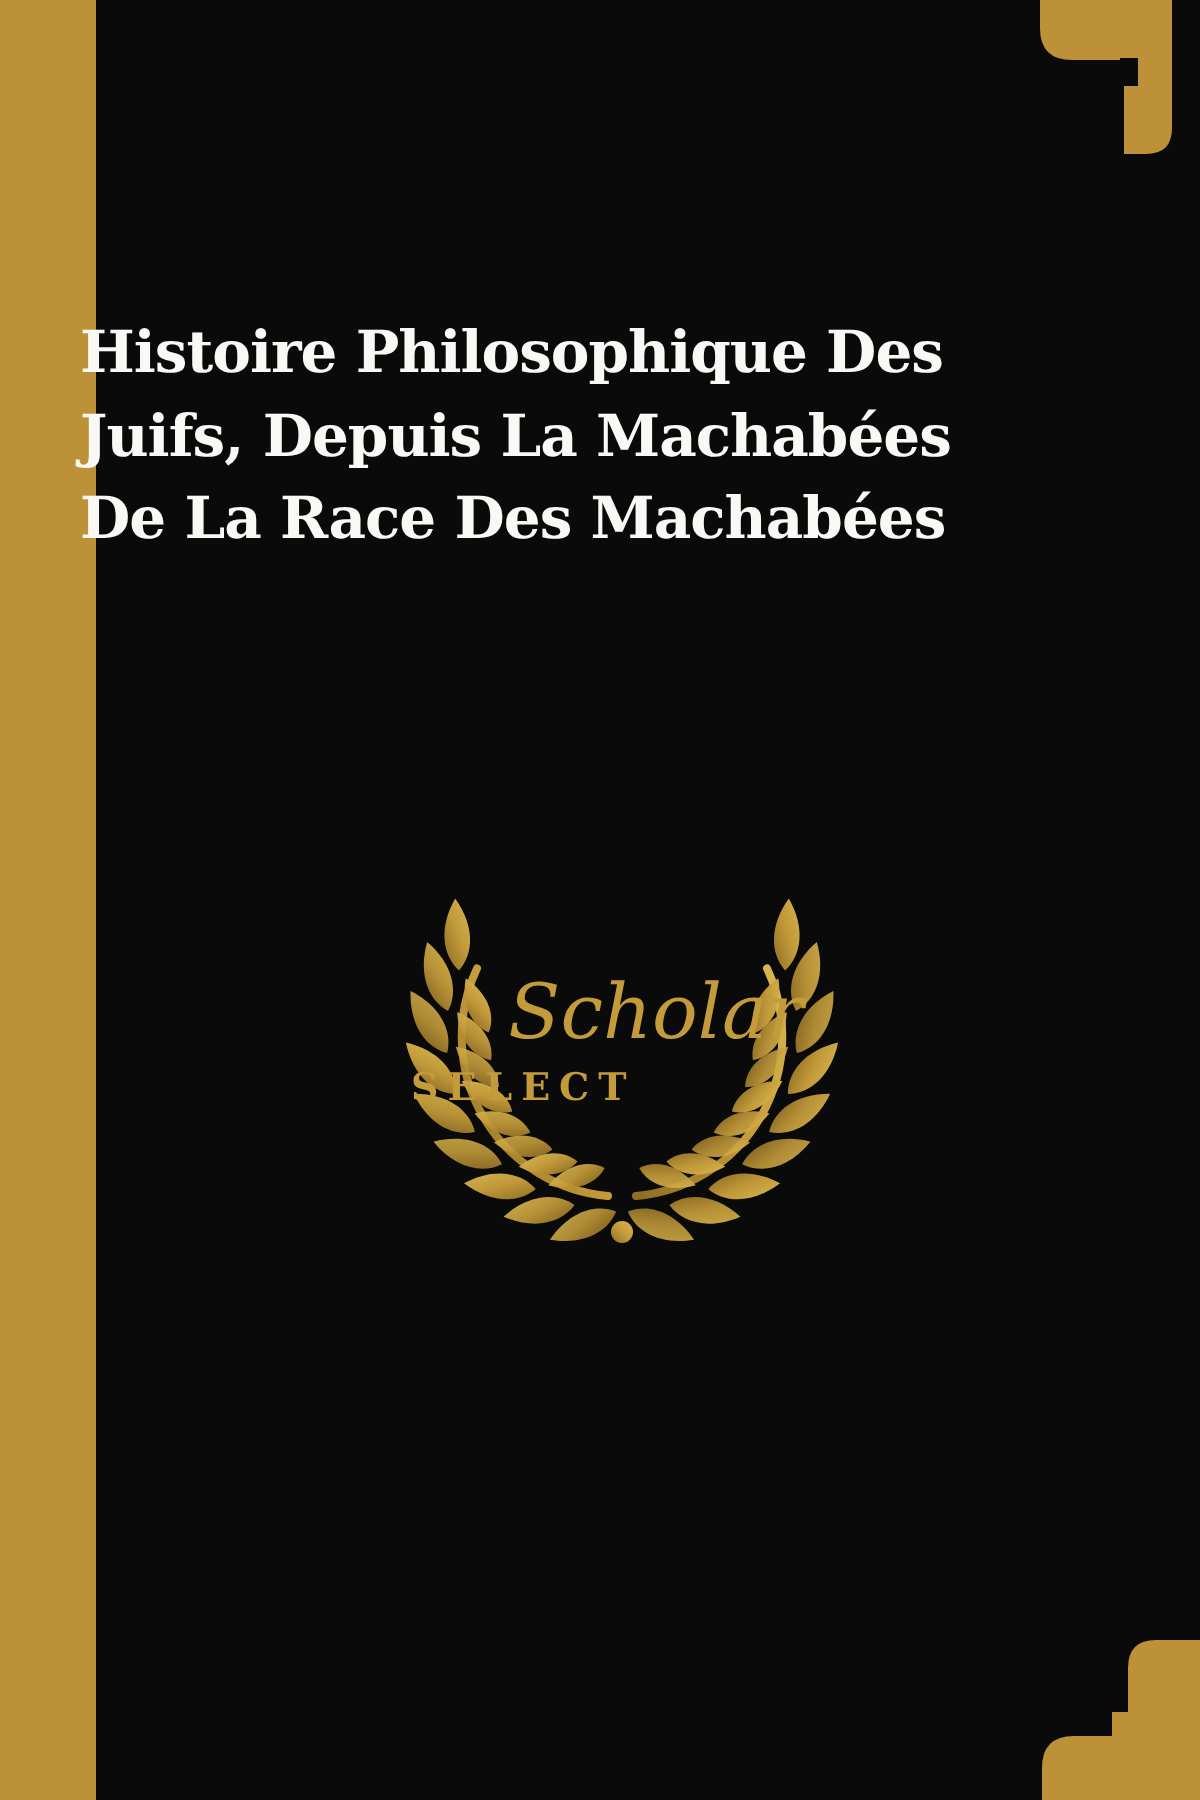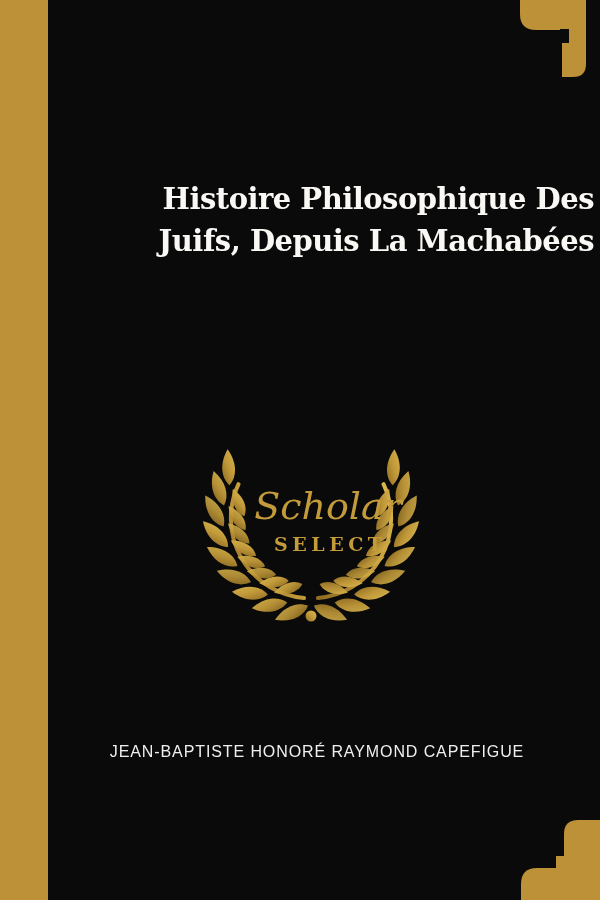--- a/index.html
+++ b/index.html
@@ -12,35 +12,35 @@
   .bg-fill{fill:var(--bg,#0a0a0b);}
   .gold-strip{
     position:absolute;left:0;top:0;width:48px;height:900px;
     background:var(--gold,#bc9137);
   }
   .ornament{position:absolute;display:block;}
   .ornament.tr{top:0;right:12px;}
   .ornament.br{bottom:0;right:0;}
   .title{
     position:absolute;left:40px;right:6px;top:156px;
-    text-align:right;color:var(--title,#faf8f5);
-    font-weight:700;font-size:29px;line-height:41.5px;letter-spacing:-0.5px;margin-top:23px;
+    text-align:left;color:var(--title,#faf8f5);
+    font-weight:700;font-size:29px;line-height:41.5px;letter-spacing:-0.5px;
   }
   .title .line{white-space:nowrap;}
   .logo{position:absolute;left:181px;top:432px;width:260px;height:200px;}
   .logo svg{position:absolute;left:0;top:0;}
   .logo-script{
     position:absolute;left:20px;right:-14px;top:46px;height:56px;
     text-align:center;font-style:italic;font-weight:400;
     font-size:38px;line-height:56px;color:var(--wreath,#c49b3a);
     font-family:"DejaVu Serif","Liberation Serif",serif;
   }
   .logo-caps{
     position:absolute;left:20px;right:-14px;top:100px;
-    text-align:center;font-weight:700;font-size:19px;line-height:24px;
+    font-weight:700;font-size:19px;line-height:24px;
     letter-spacing:4.5px;text-indent:4.5px;color:var(--wreath,#c49b3a);
     font-family:"DejaVu Serif","Liberation Serif",serif;
   }
   .author{
     position:absolute;left:40px;right:6px;top:742px;
     text-align:center;color:var(--author,#efefef);
     font-family:"Liberation Sans","DejaVu Sans",sans-serif;
     font-size:16px;line-height:20px;letter-spacing:0.9px;white-space:nowrap;
   }
 </style>
@@ -59,20 +59,21 @@
 
   <svg class="ornament br" width="79" height="80" viewBox="0 0 79 80">
     <path class="gold-fill" d="M0,64 Q0,48 16,48 L79,48 L79,80 L0,80 Z"></path>
     <path class="gold-fill" d="M79,0 V50 H43 V14 Q43,0 57,0 Z"></path>
     <rect class="gold-fill" x="35" y="36" width="12" height="13"></rect>
   </svg>
 
   <div class="title">
     <div class="line">Histoire Philosophique Des</div>
     <div class="line">Juifs, Depuis La Machabées</div>
+    <div class="line">De La Race Des Machabées</div>
   </div>
 
   <div class="logo">
     <svg id="wreath-svg" width="260" height="200" viewBox="0 0 260 200">
         <defs>
           <linearGradient id="wg" x1="0" y1="1" x2="1" y2="0">
             <stop offset="0" stop-color="#8f6d22"></stop>
             <stop offset="0.5" stop-color="#c49b3a"></stop>
             <stop offset="1" stop-color="#dab84f"></stop>
           </linearGradient>
@@ -112,15 +113,14 @@
         <path d="M0,9 C8,1 9,-13 0,-27 C-9,-13 -8,1 0,9 Z" fill="url(#wg)" fill-opacity="0.93" transform="translate(60.3,92.1) rotate(-35.0) scale(0.82)"></path>
         <path d="M0,9 C8,1 9,-13 0,-27 C-9,-13 -8,1 0,9 Z" fill="url(#wg)" fill-opacity="0.93" transform="translate(199.7,92.1) rotate(35.0) scale(0.82)"></path>
         <path d="M0,9 C8,1 9,-13 0,-27 C-9,-13 -8,1 0,9 Z" fill="url(#wg)" fill-opacity="0.98" transform="translate(60.5,77.5) rotate(-23.0) scale(0.82)"></path>
         <path d="M0,9 C8,1 9,-13 0,-27 C-9,-13 -8,1 0,9 Z" fill="url(#wg)" fill-opacity="0.98" transform="translate(199.5,77.5) rotate(23.0) scale(0.82)"></path>
         <circle cx="130" cy="184" r="5.5" fill="url(#wg)"></circle>
       </svg>
     <div class="logo-script">Scholar</div>
     <div class="logo-caps">SELECT</div>
   </div>
 
-  <div class="author">JEAN-BAPTISTE HONORÉ RAYMOND CAPEFIGUE</div>
 
 </div>
 
 </body></html>

